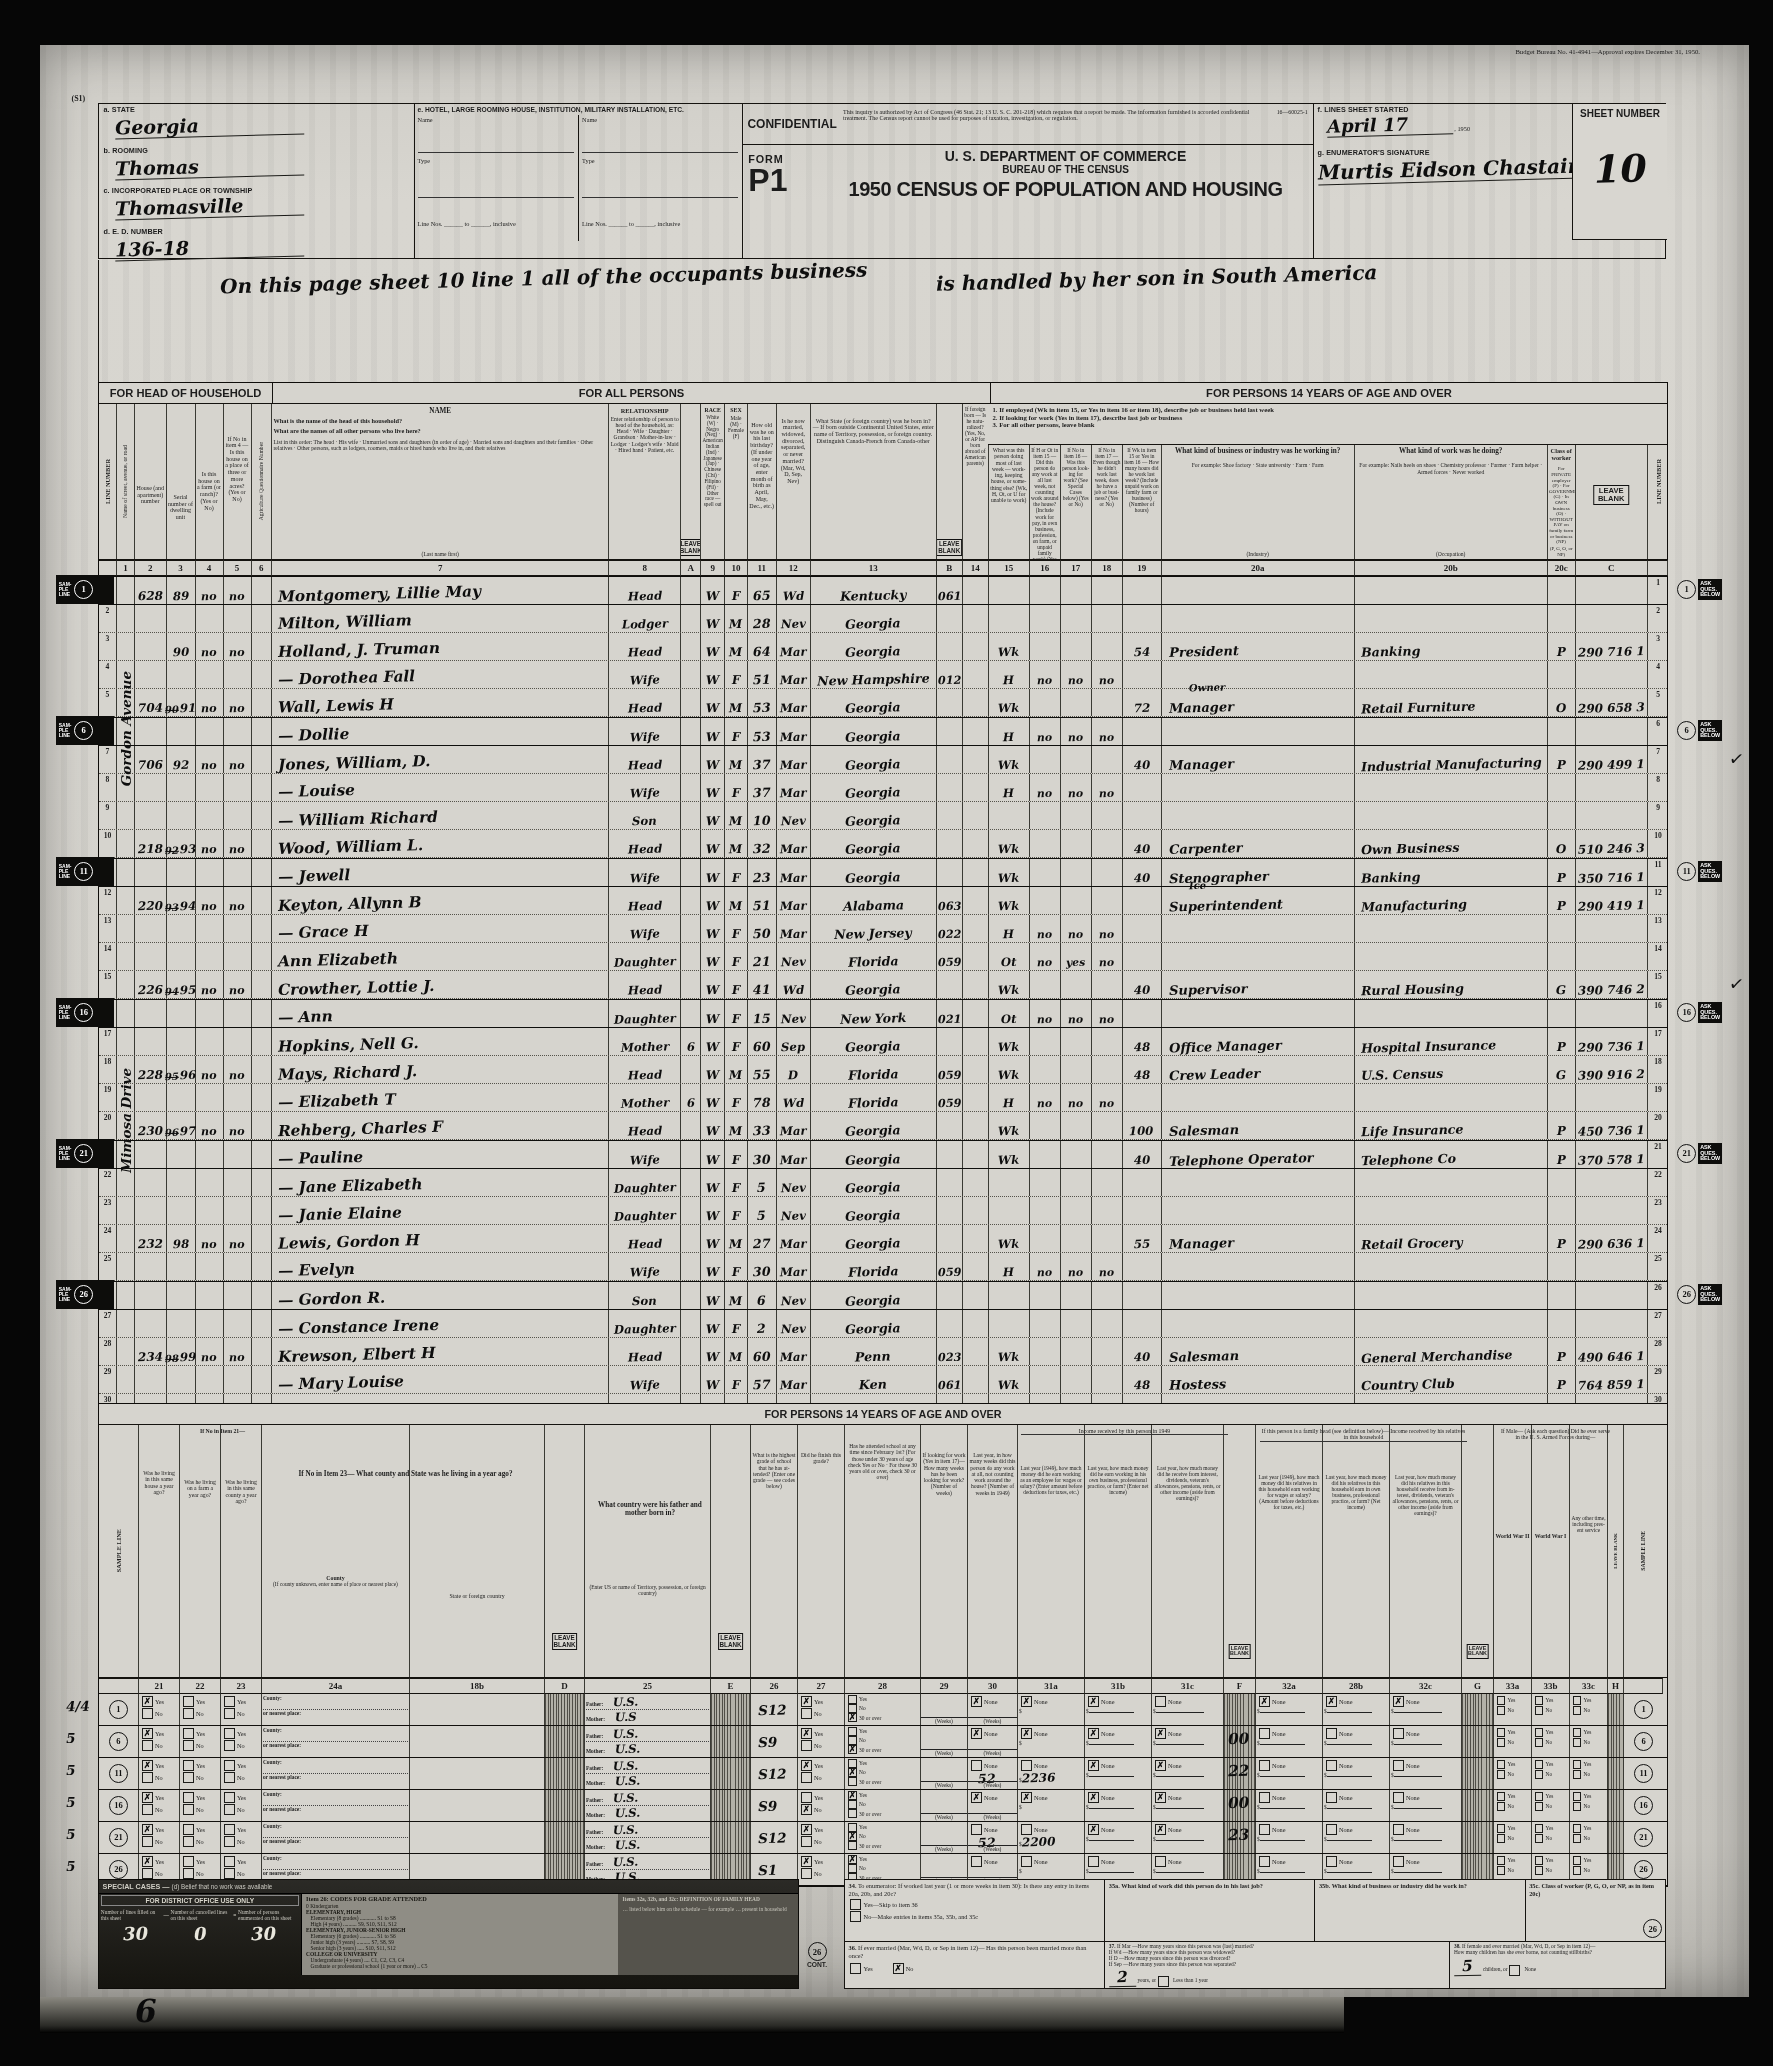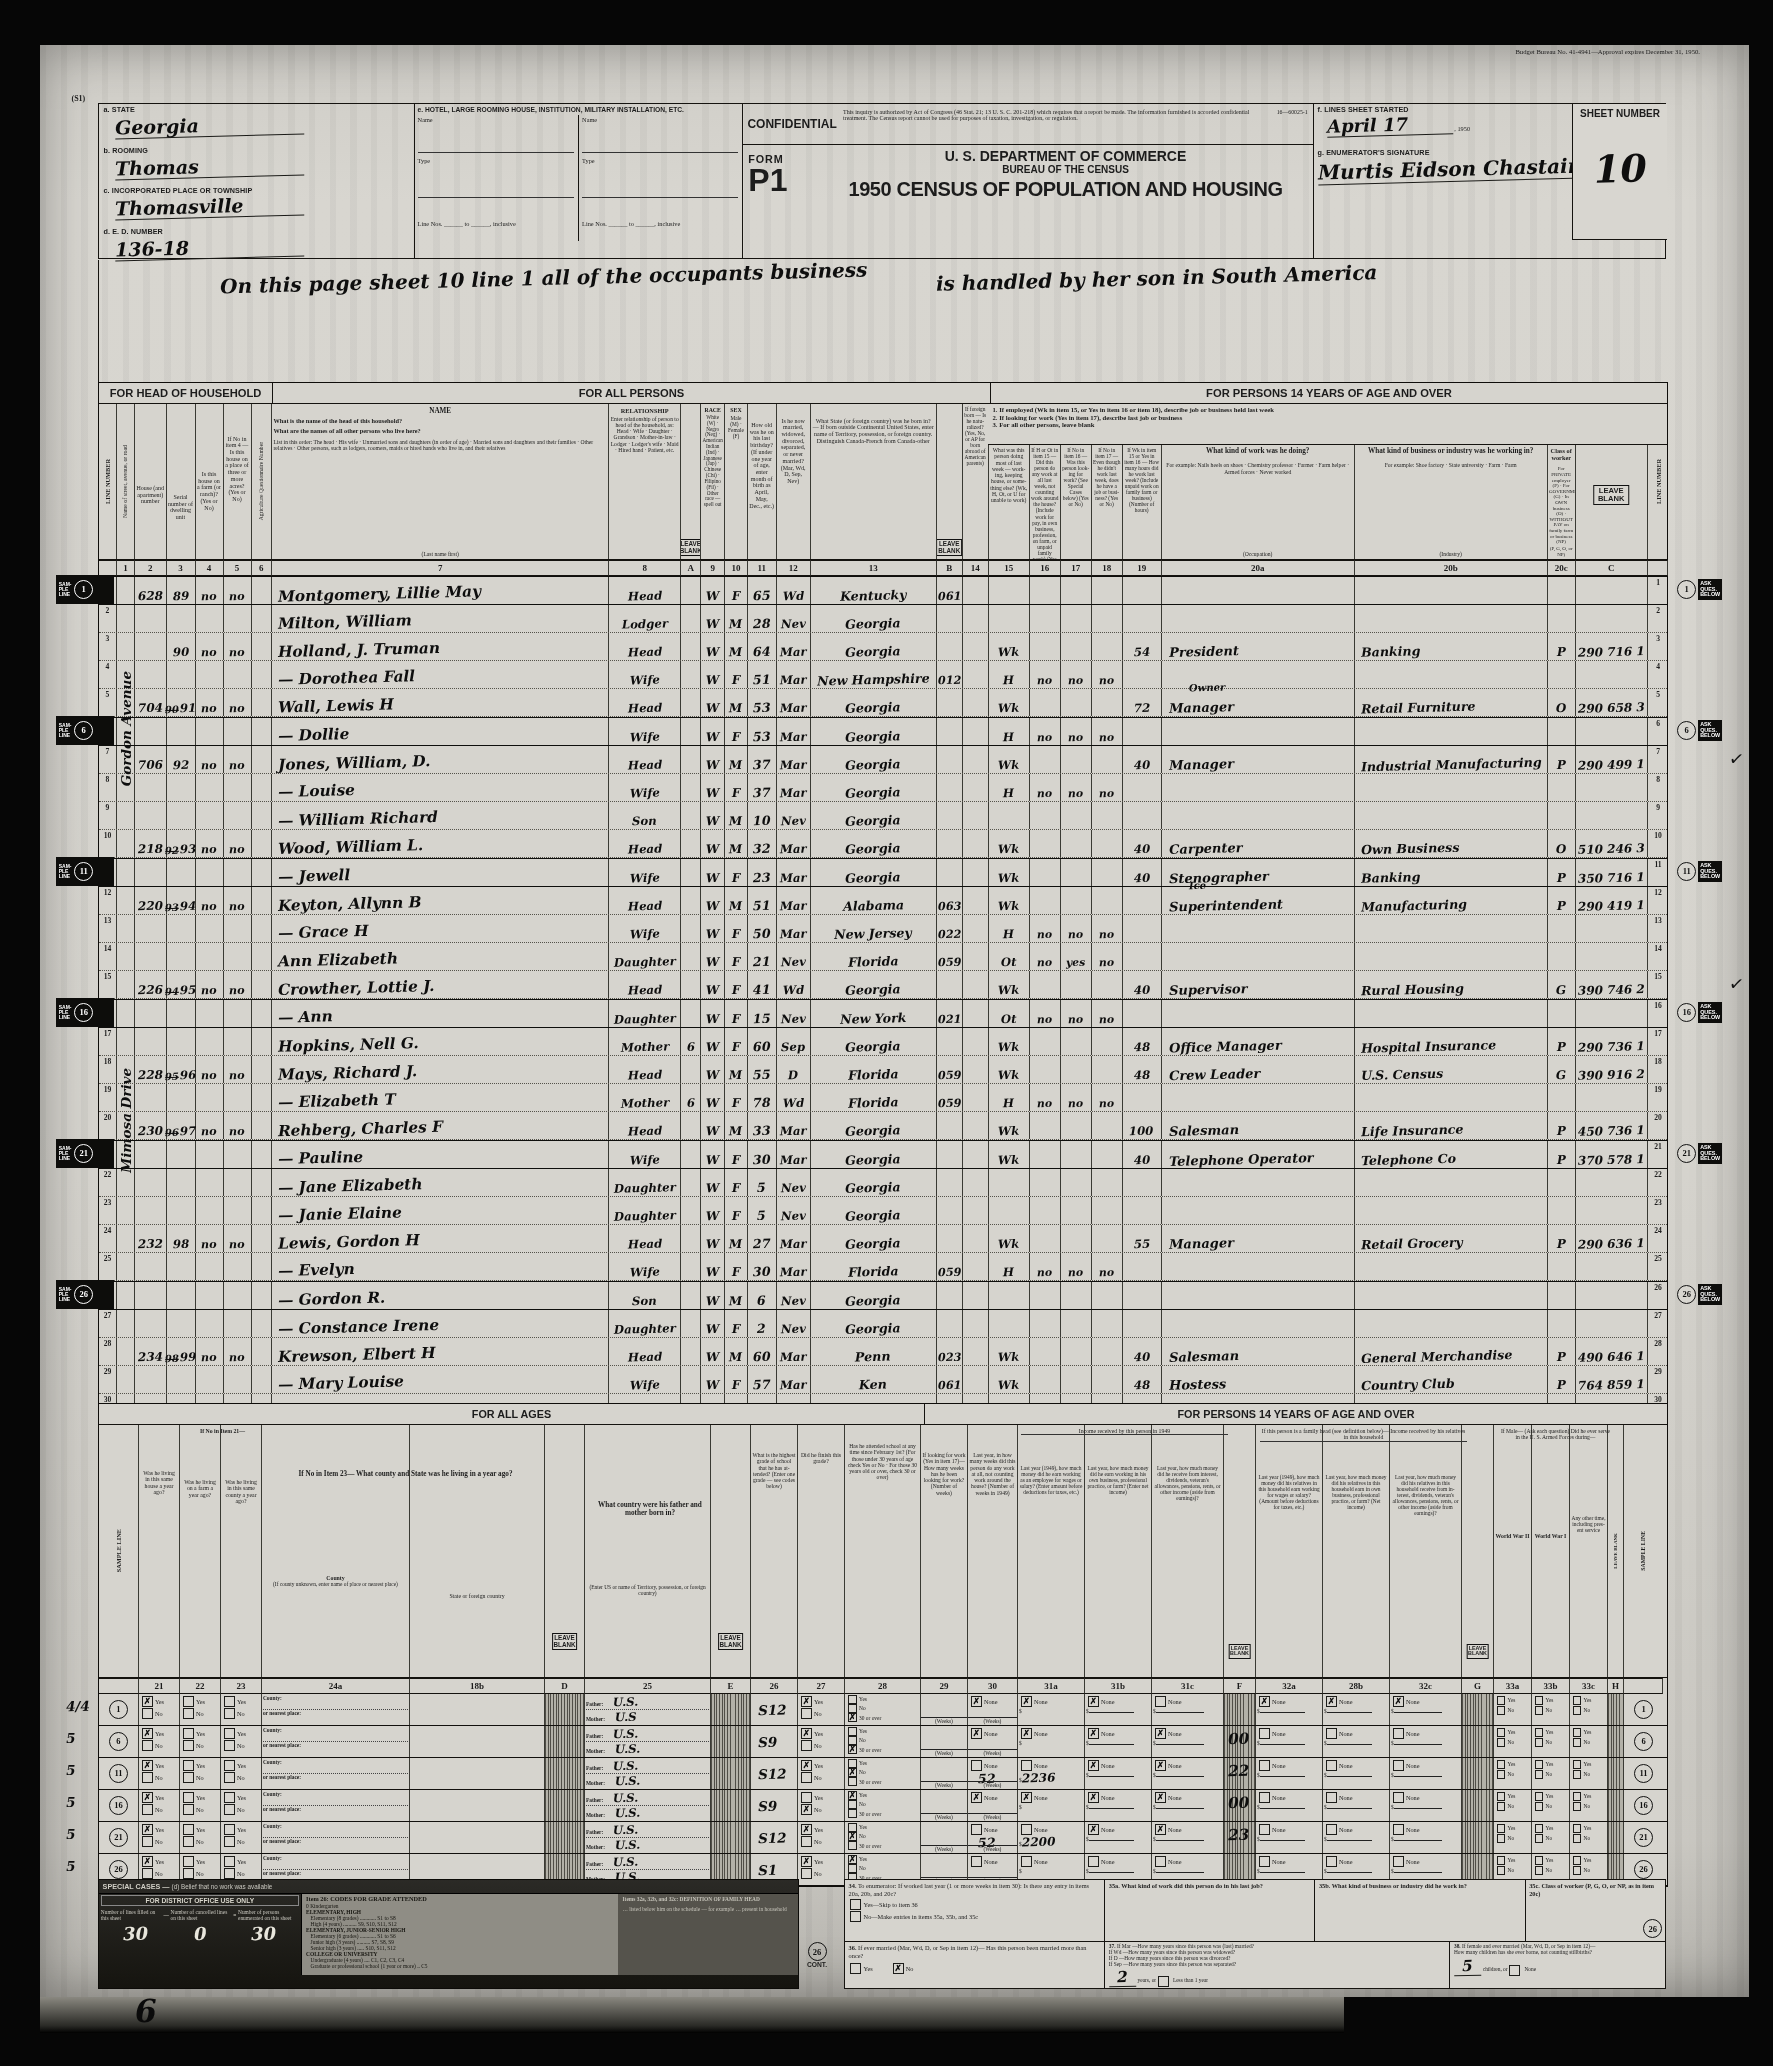--- a/index.html
+++ b/index.html
@@ -204,28 +204,28 @@
       <div class="c hc">
             <span class="lb">LEAVE BLANK</span>
           </div>
       <div class="c hc" style="font-size:5.4px;">If foreign born — Is he natu­ral­ized? (Yes, No, or AP for born abroad of Ameri­can par­ents)</div>
       <div class="c hc pt14" style="font-size:5.6px;padding-top:43px;">What was this person doing most of last week — work­ing, keeping house, or some­thing else? (Wk, H, Ot, or U for un­able to work)</div>
       <div class="c hc" style="font-size:5.4px;padding-top:43px;">If H or Ot in item 15 — Did this person do any work at all last week, not counting work around the house? (Include work for pay, in own business, profession, on farm, or unpaid family work) (Yes or No)</div>
       <div class="c hc" style="font-size:5.4px;padding-top:43px;">If No in item 16 — Was this per­son look­ing for work? (See Special Cases below) (Yes or No)</div>
       <div class="c hc" style="font-size:5.4px;padding-top:43px;">If No in item 17 — Even though he didn't work last week, does he have a job or busi­ness? (Yes or No)</div>
       <div class="c hc" style="font-size:5.4px;padding-top:43px;">If Wk in item 15 or Yes in item 16 — How many hours did he work last week? (Include unpaid work on family farm or business) (Number of hours)</div>
       <div class="c hc" style="padding-top:43px;">
+        <span class="bt b" style="font-size:7.2px;">What kind of business or industry was he working in?</span>
+        <span class="bt" style="margin-top:7.2px;">For example: Shoe factory · State university · Farm · Farm</span>
+        <span class="nt">(Industry)</span>
+      </div>
+      <div class="c hc" style="padding-top:43px;">
         <span class="bt b" style="font-size:7.2px;">What kind of work was he doing?</span>
         <span class="bt" style="margin-top:7.2px;">For example: Nails heels on shoes ·  Chemistry professor · Farmer · Farm helper · Armed forces · Never worked</span>
         <span class="nt">(Occupation)</span>
-      </div>
-      <div class="c hc" style="padding-top:43px;">
-        <span class="bt b" style="font-size:7.2px;">What kind of business or industry was he working in?</span>
-        <span class="bt" style="margin-top:7.2px;">For example: Shoe factory · State university · Farm · Farm</span>
-        <span class="nt">(Industry)</span>
       </div>
       <div class="c hc" style="padding-top:43px;">
         <span class="bt b" style="font-size:6.3px;">Class of worker</span>
         <span class="bt" style="font-size:5px;margin-top:5.4px;">For PRIVATE employer (P) · For GOVERNMENT (G) · In OWN business (O) · WITHOUT PAY on family farm or business (NP)</span>
         <span class="nt" style="font-size:5px;">(P, G, O, or NP)</span>
       </div>
       <div class="c hc">
             <span class="lb" style="bottom:54px;font-size:7.6px;">LEAVE BLANK</span>
           </div>
       <div class="c hc" style="display:flex;border-right:0;">
@@ -2806,21 +2806,20 @@
       <span class="cb" style="margin-left:4.5px;">
             <i></i>
           </span>
       <span class="sans b" style="font-size:13.5px;flex:1;text-align:center;">THE QUESTIONS BELOW ARE FOR PERSONS LISTED ON SAMPLE LINES</span>
     </div>
   </div>
 
   <div class="abs" style="left:58px;top:1358px;width:1568px;border:1.8px solid #0f0d0a;background:#d6d4ce;">
 
     <div style="display:flex;height:20px;border-bottom:1.3px solid #15130f;">
-      <div class="sans b" style="width:825px;border-right:0.9px solid #15130f;font-size:10.8px;display:flex;align-items:center;justify-content:center;">FOR ALL AGES</div>
       <div class="sans b" style="flex:1;font-size:10.8px;display:flex;align-items:center;justify-content:center;">FOR PERSONS 14 YEARS OF AGE AND OVER</div>
     </div>
 
     <div class="sgrid" style="height:252px;border-bottom:1.3px solid #15130f;position:relative;">
       <div class="c shc" style="display:flex;">
             <span class="vt b" style="font-size:6.3px;">SAMPLE LINE</span>
           </div>
       <div class="c shc" style="padding-top:45px;">Was he living in this same house a year ago?</div>
       <div class="c shc" style="padding-top:54px;">Was he living on a farm a year ago?</div>
       <div class="c shc" style="padding-top:54px;">Was he living in this same coun­ty a year ago?</div>

